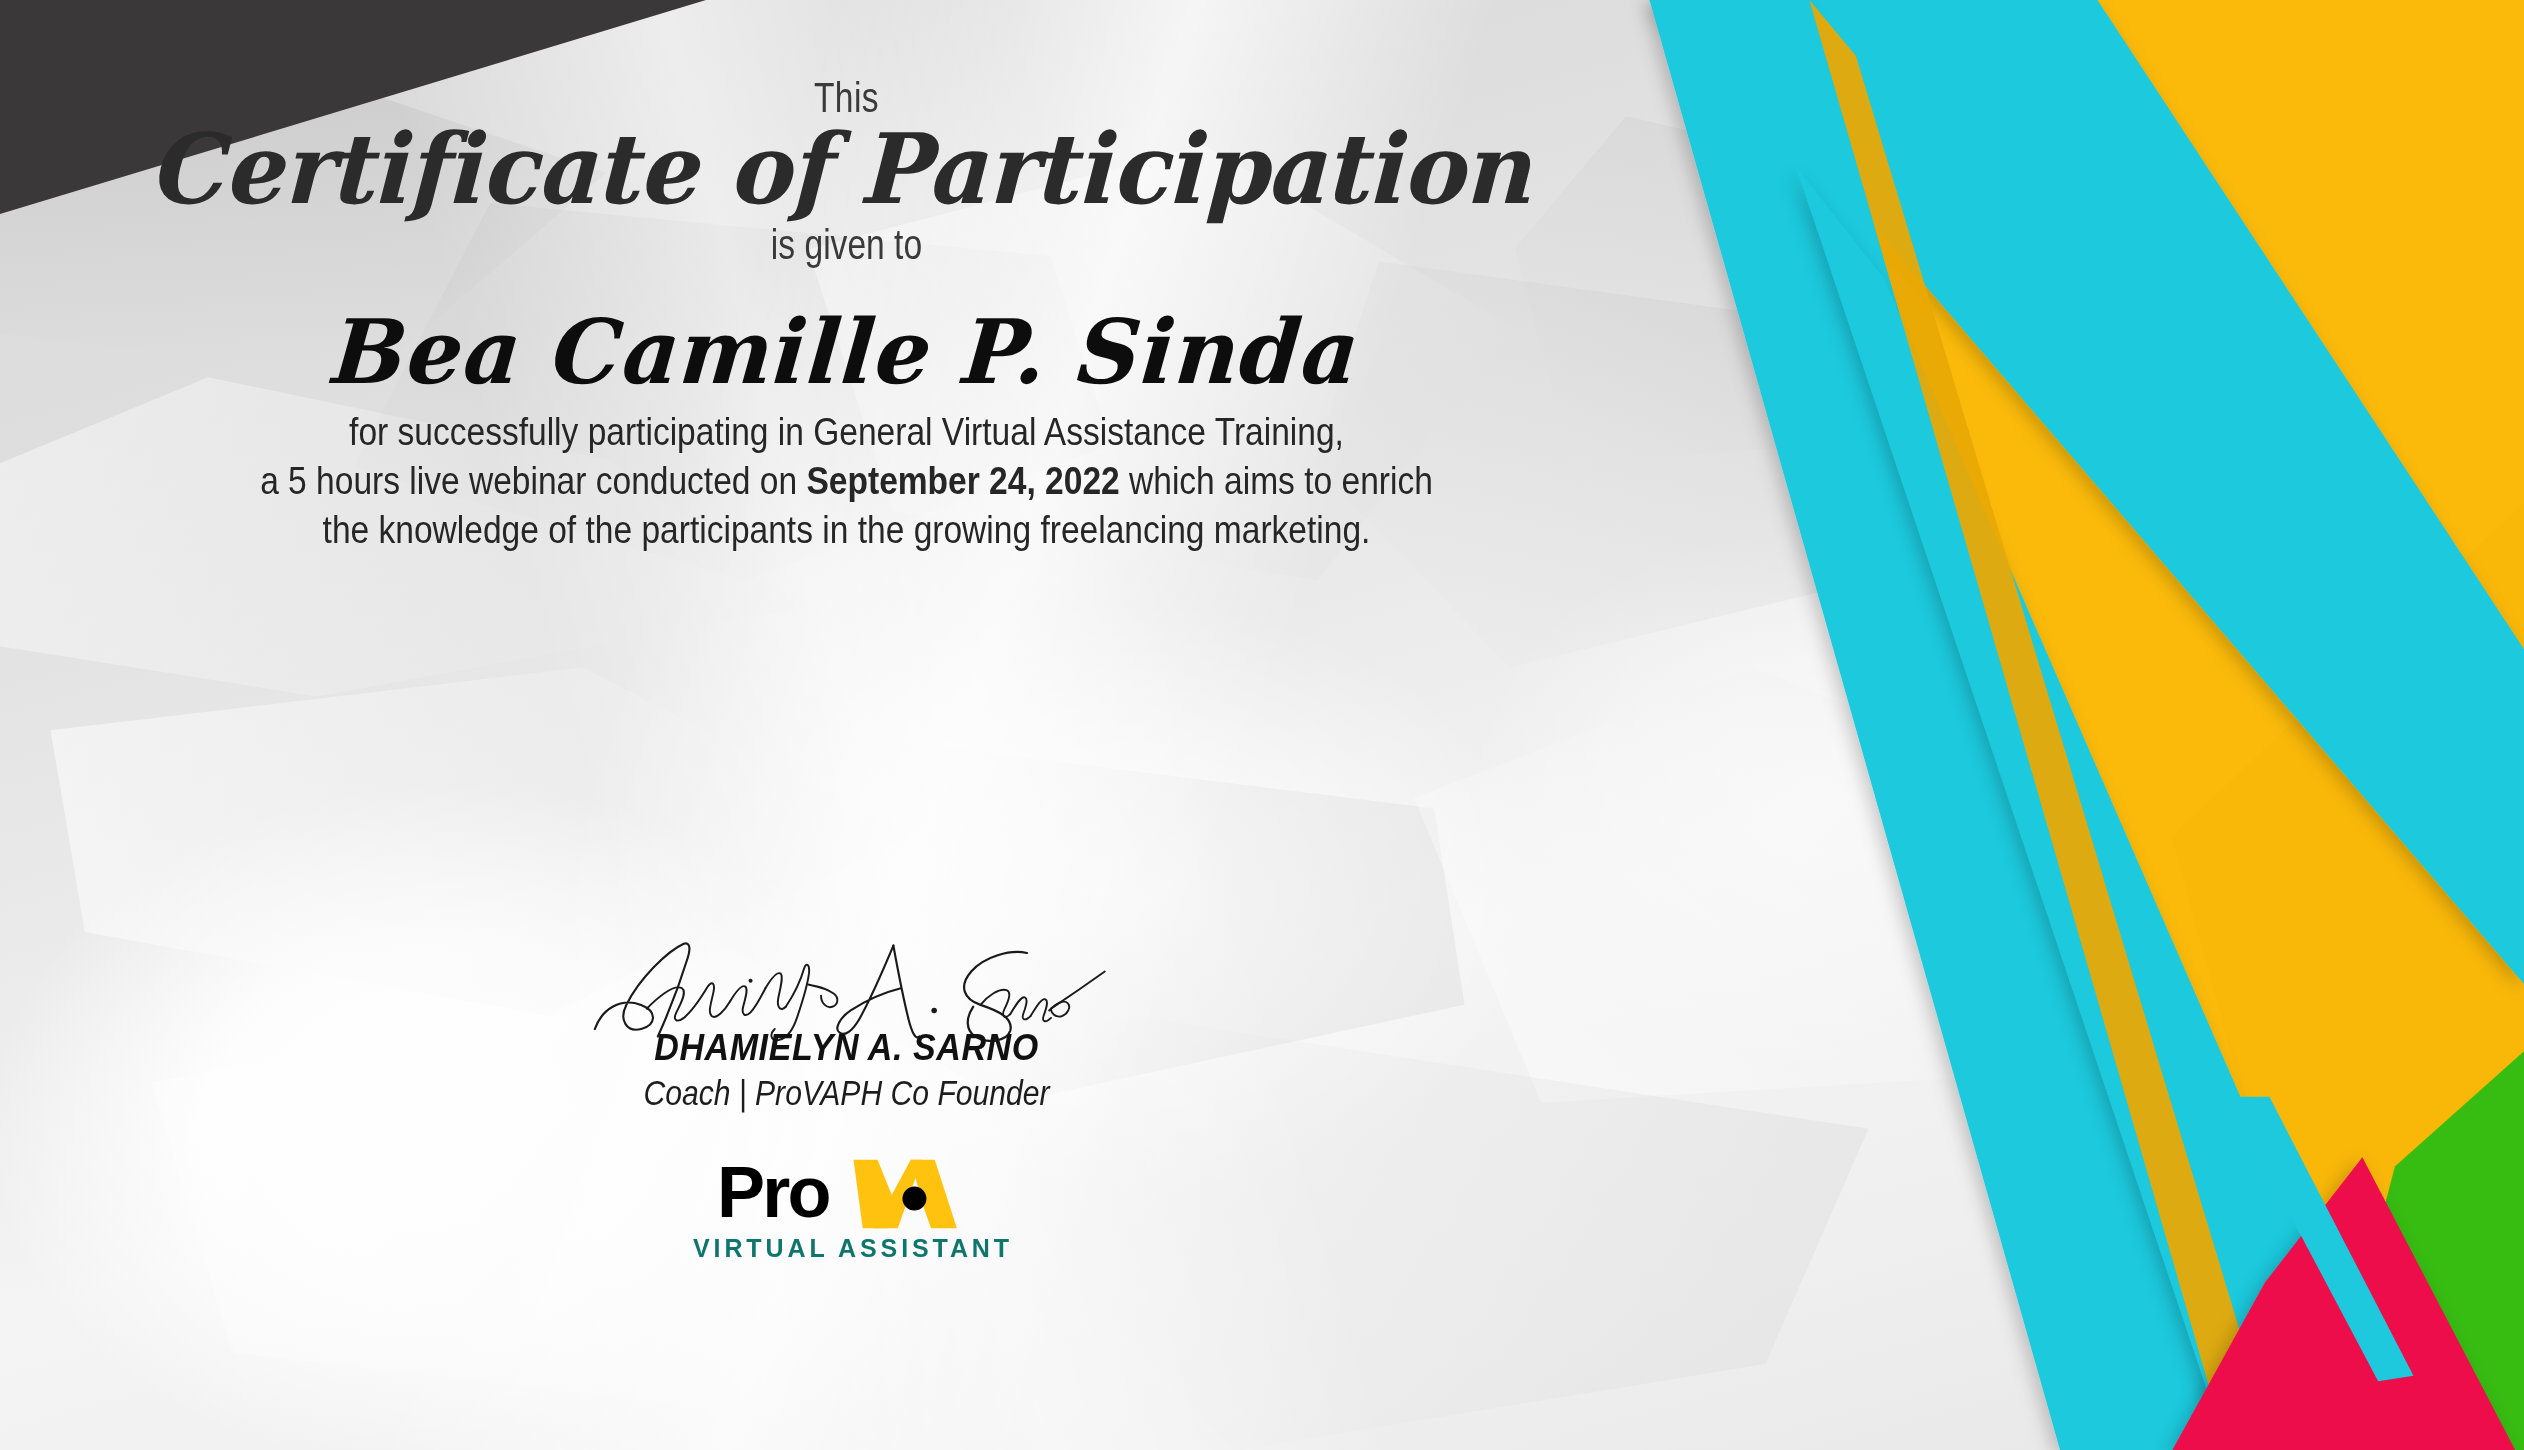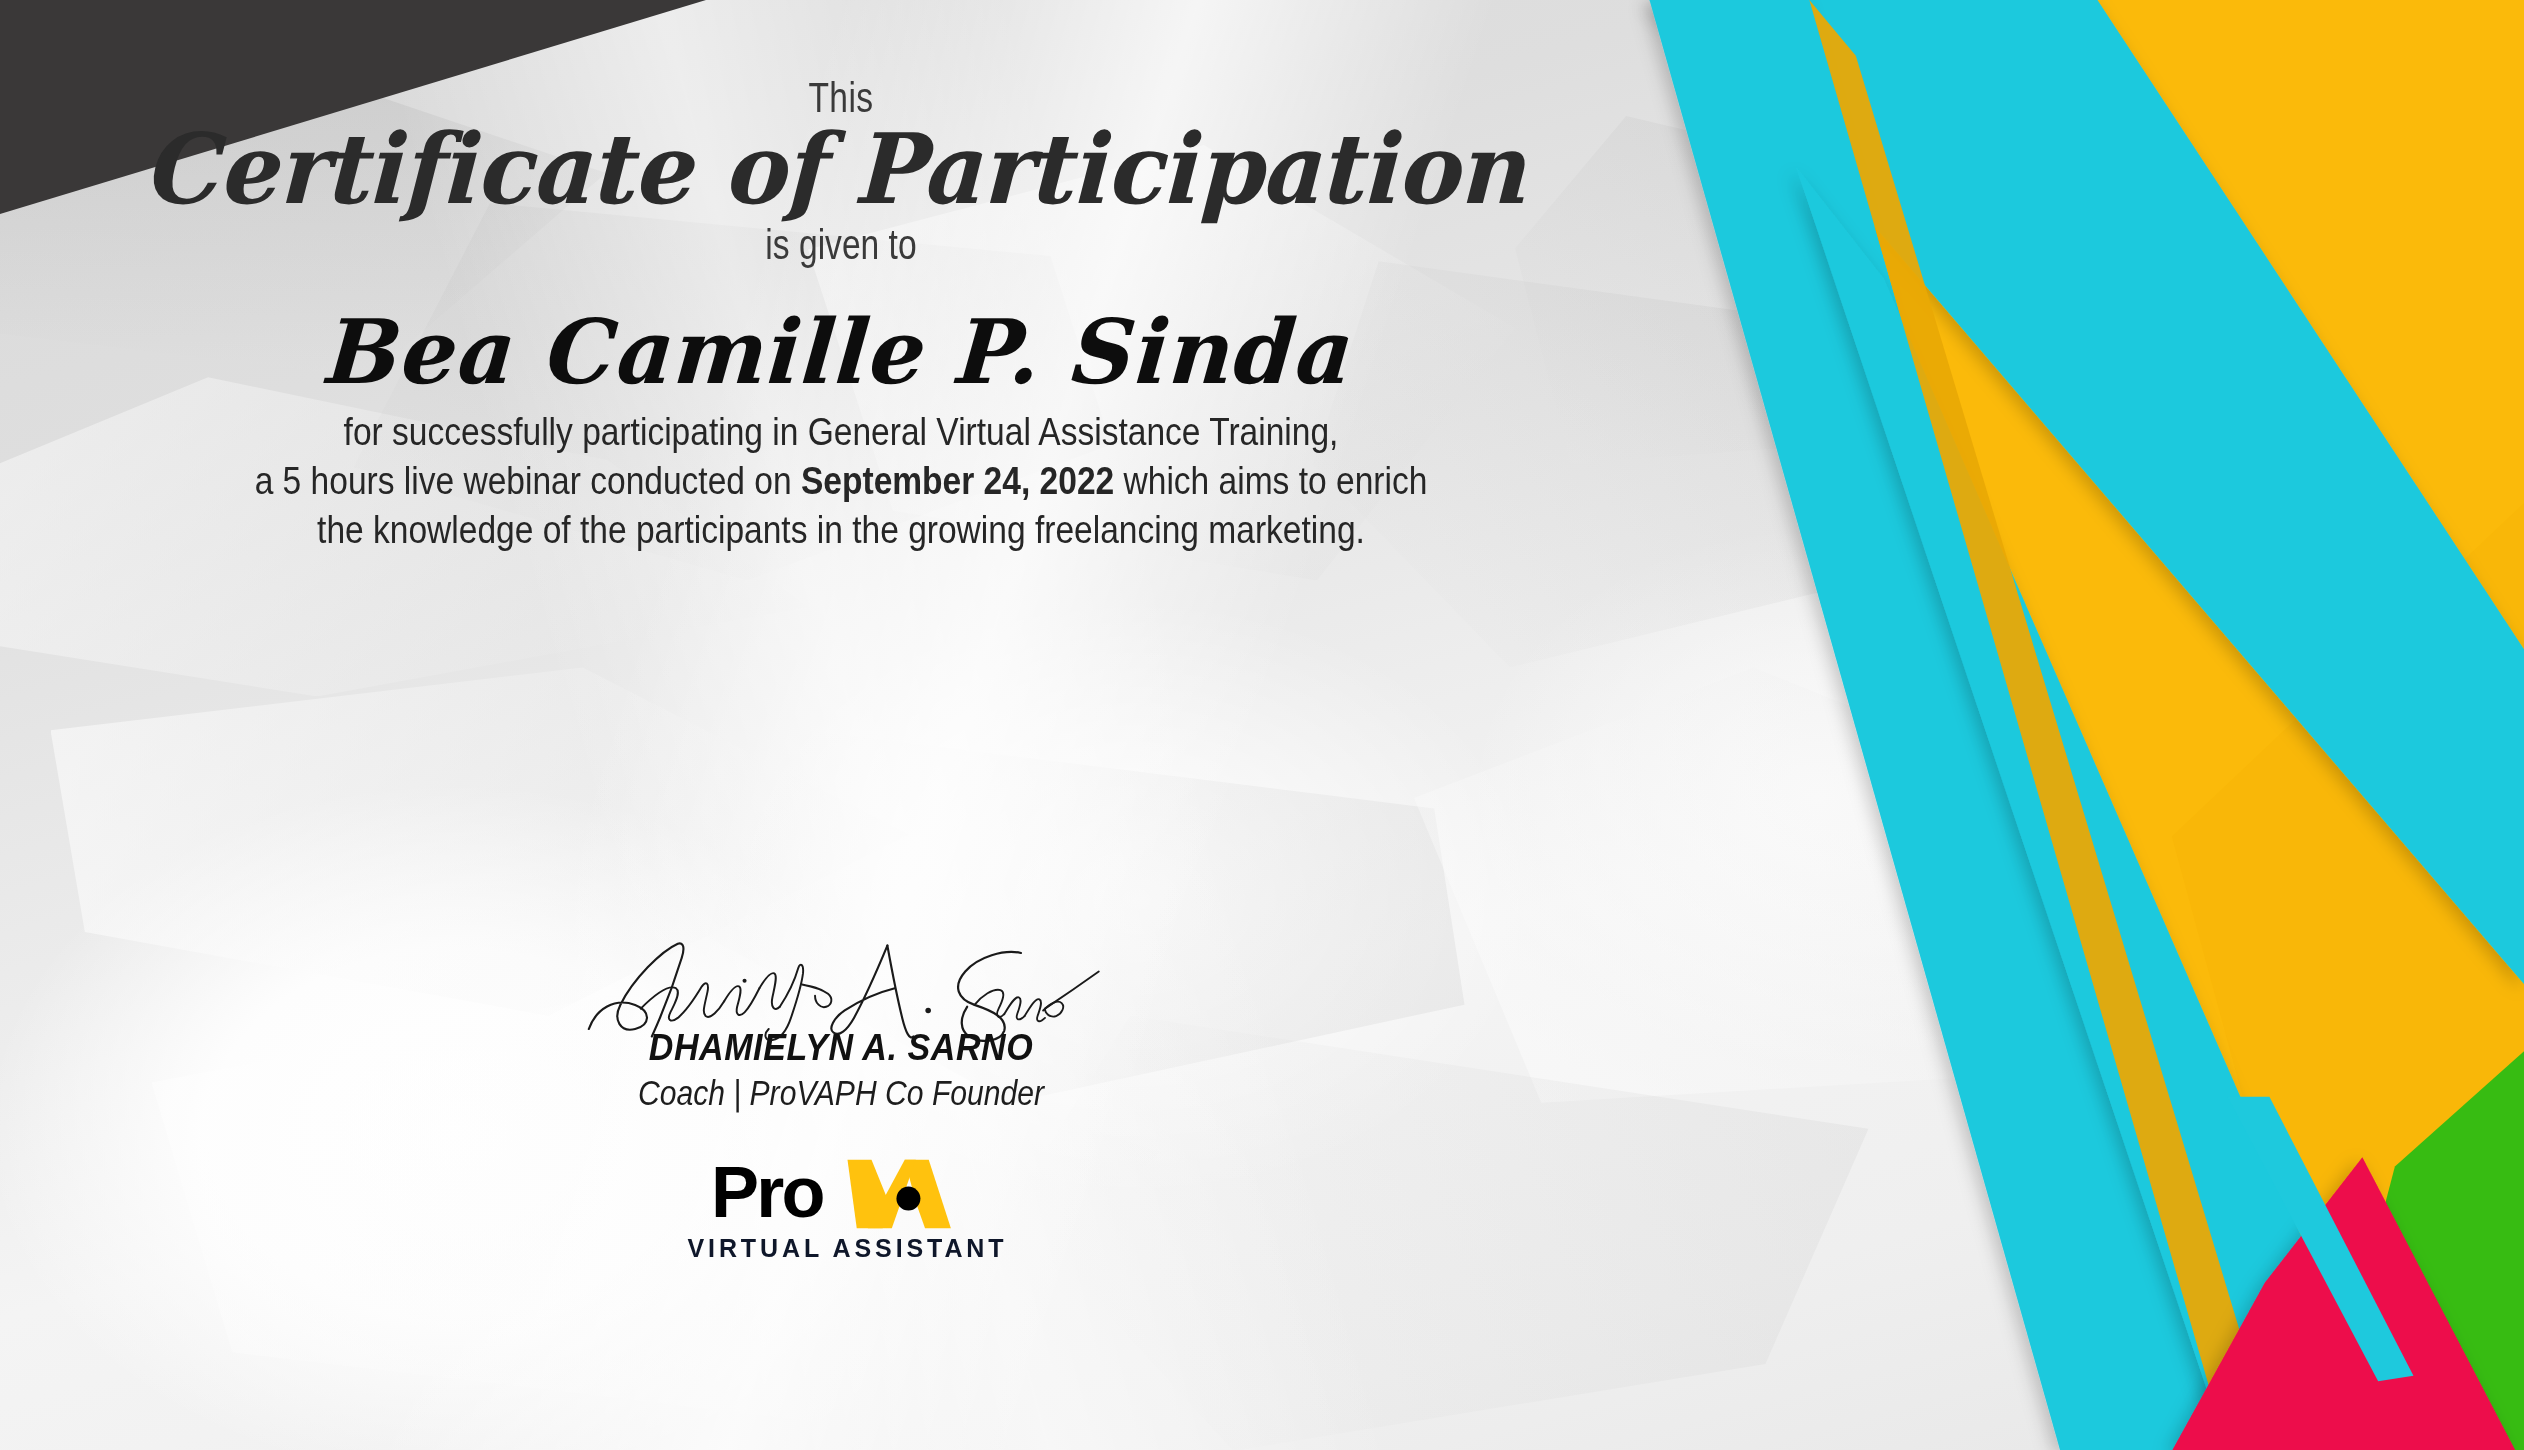--- a/index.html
+++ b/index.html
@@ -93,20 +93,21 @@
   }
 
   
   .content {
     position: absolute;
     left: 0; top: 0;
     width: 1682px;
     height: 100%;
     text-align: center;
     color: #2e2e2e;
+    padding-left: 11px;
   }
 
   .line-this {
     position: absolute;
     top: 74px; left: 0; right: 0;
     font-size: 42px;
     font-weight: 400;
     letter-spacing: 0.5px;
     color: #3a3a3a;
     font-family: "Liberation Sans", sans-serif;
@@ -195,21 +196,21 @@
     display: block;
     margin: 0 auto;
     width: 279px;
     height: 72px;
   }
   .logo-sub {
     margin-top: 3.7px;
     font-size: 25px;
     font-weight: 700;
     letter-spacing: 3.9px;
-    color: #0f172a;
+    color: #0f766e;
   }
   .logo-url {
     margin-top: 11px;
     font-size: 31px;
     font-weight: 700;
     color: #2a2a2a;
     letter-spacing: 0.3px;
   }
 </style>
 </head>

